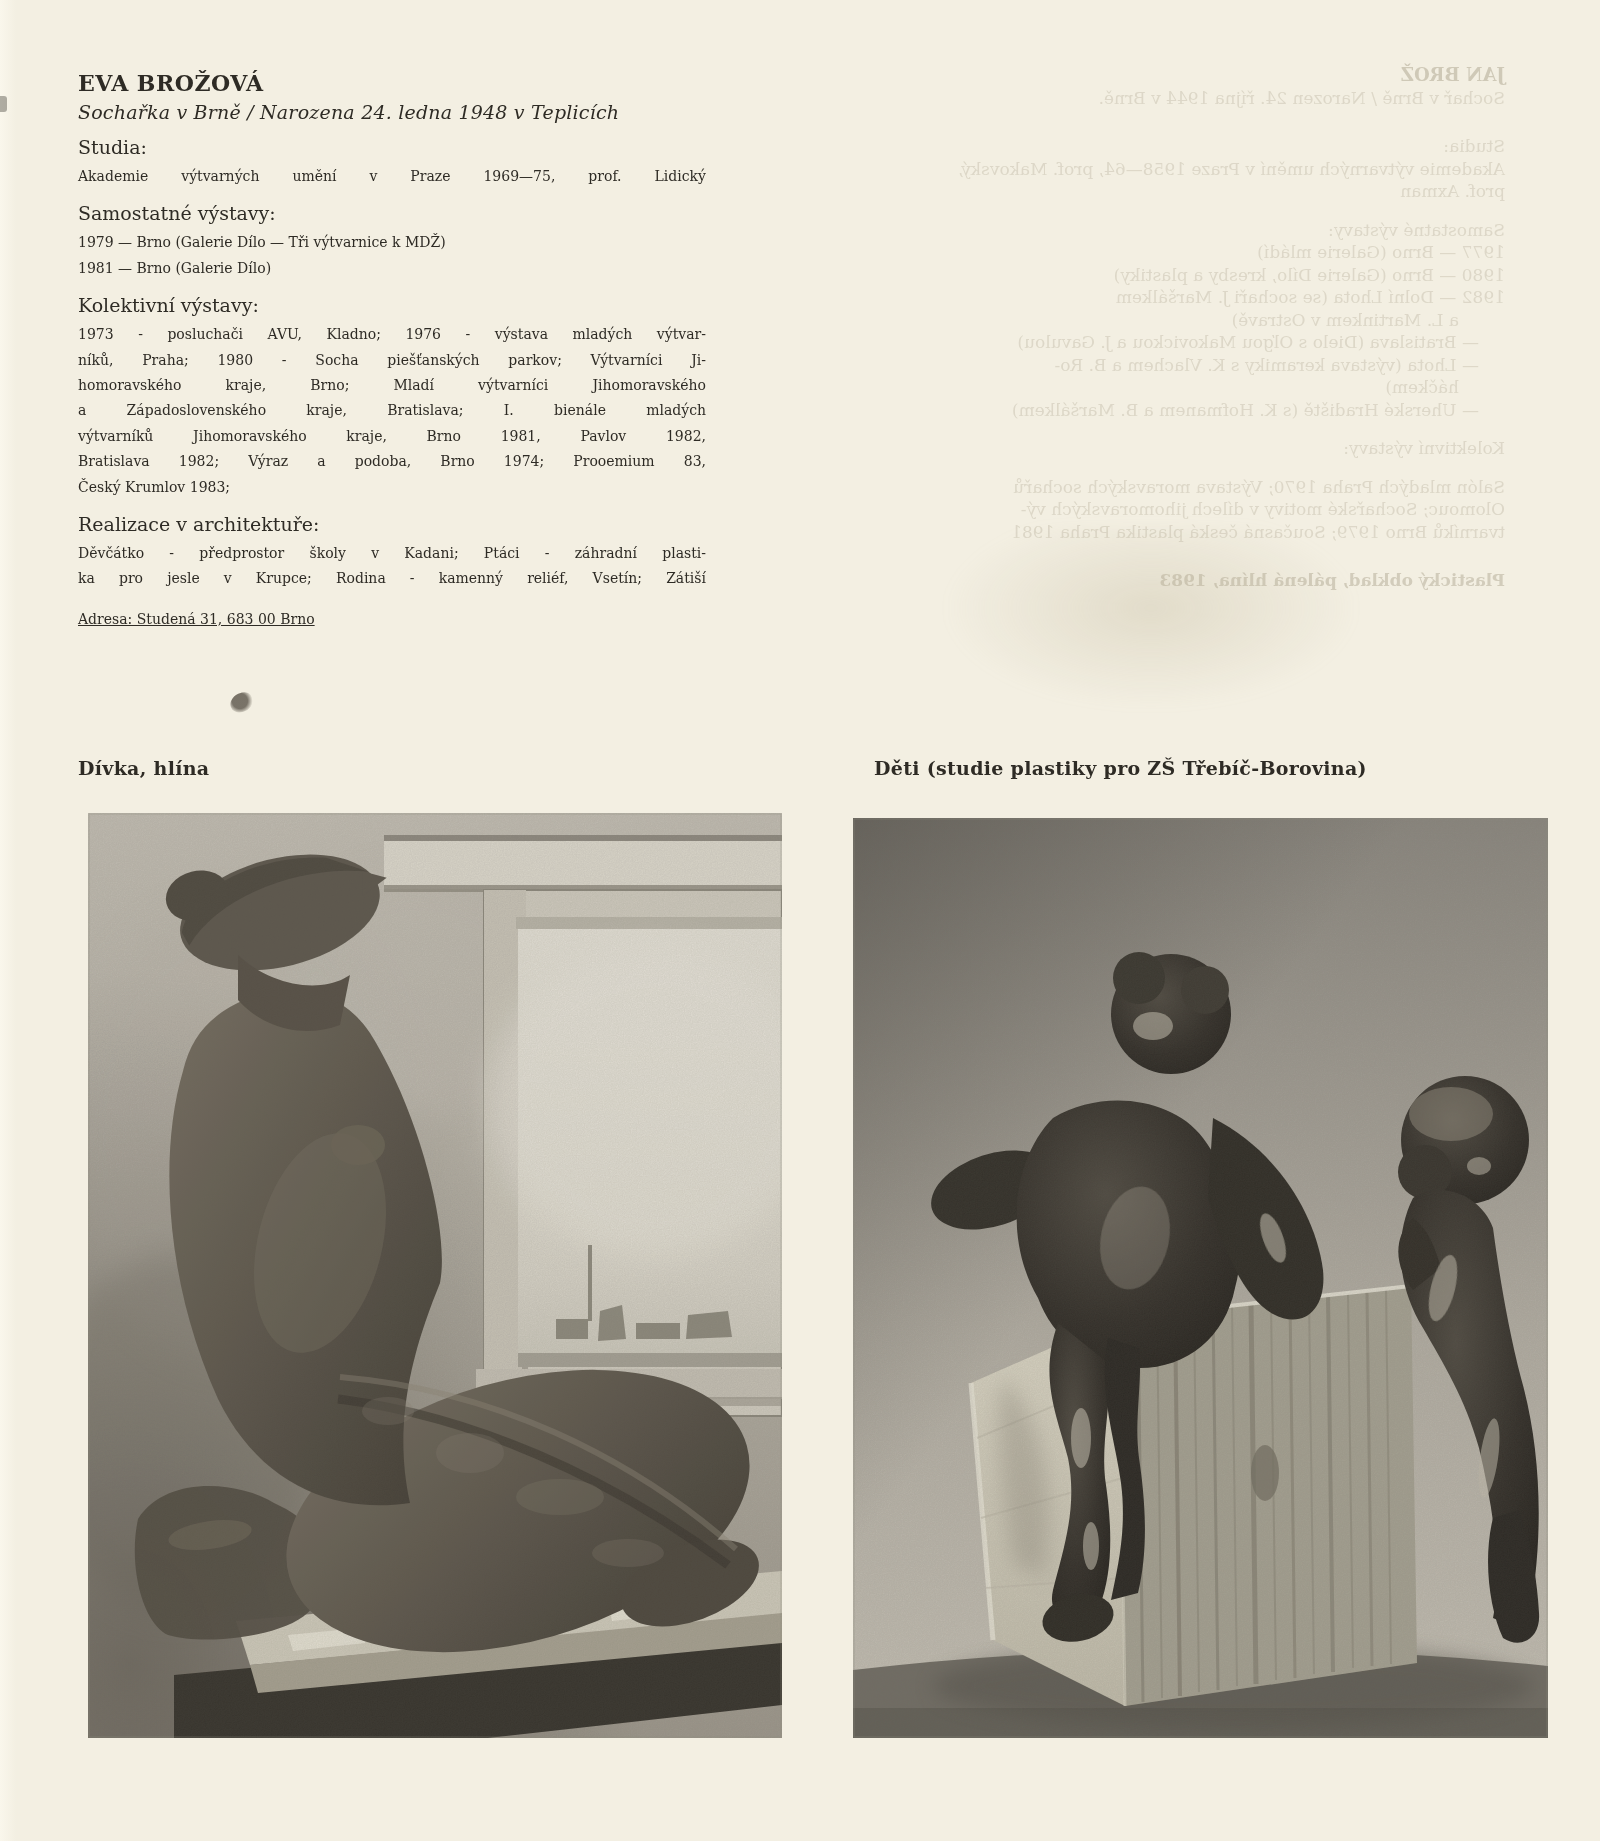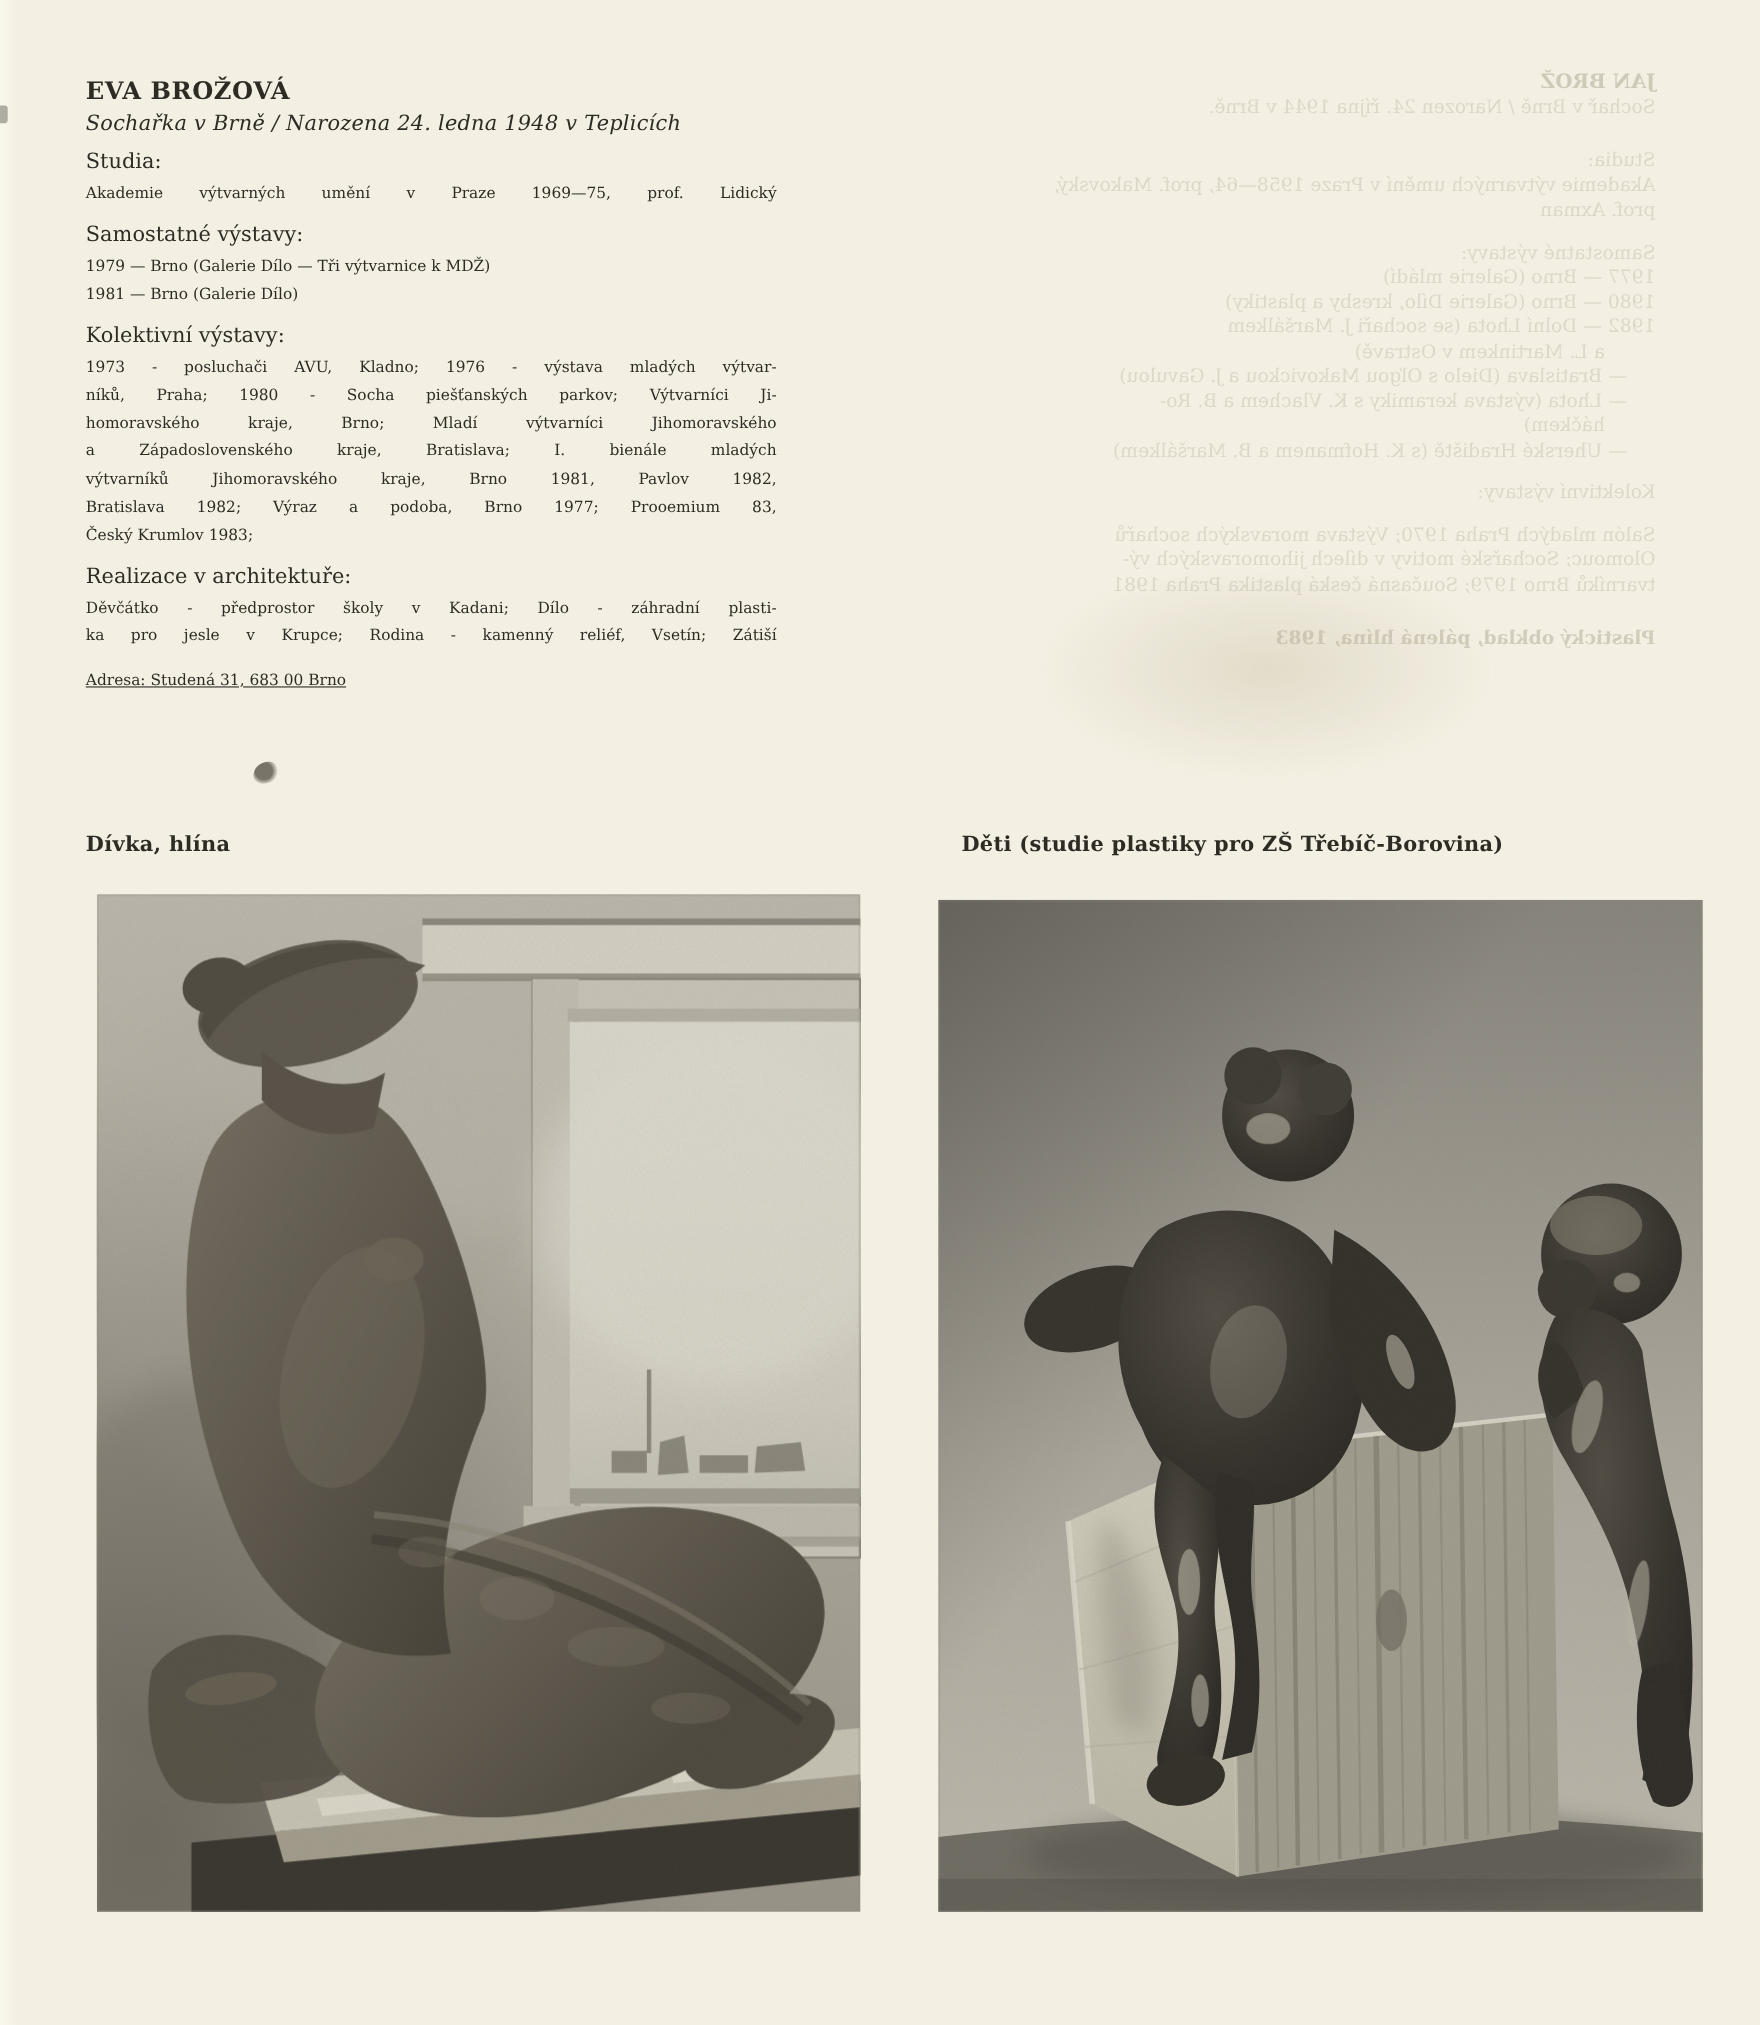--- a/index.html
+++ b/index.html
@@ -82,27 +82,27 @@
       <p class="line">1981 — Brno (Galerie Dílo)</p>
     </div>
 
     <p class="label">Kolektivní výstavy:</p>
     <div class="para">
       <p class="line jline">1973 - posluchači AVU, Kladno; 1976 - výstava mladých výtvar-</p>
       <p class="line jline">níků, Praha; 1980 - Socha piešťanských parkov; Výtvarníci Ji-</p>
       <p class="line jline">homoravského kraje, Brno; Mladí výtvarníci Jihomoravského</p>
       <p class="line jline">a Západoslovenského kraje, Bratislava; I. bienále mladých</p>
       <p class="line jline">výtvarníků Jihomoravského kraje, Brno 1981, Pavlov 1982,</p>
-      <p class="line jline">Bratislava 1982; Výraz a podoba, Brno 1977; Prooemium 83,</p>
+      <p class="line jline">Bratislava 1982; Výraz a podoba, Brno 1974; Prooemium 83,</p>
       <p class="line">Český Krumlov 1983;</p>
     </div>
 
     <p class="label">Realizace v architektuře:</p>
     <div class="para">
-      <p class="line jline">Děvčátko - předprostor školy v Kadani; Dílo - záhradní plasti-</p>
+      <p class="line jline">Děvčátko - předprostor školy v Kadani; Ptáci - záhradní plasti-</p>
       <p class="line jline">ka pro jesle v Krupce; Rodina - kamenný reliéf, Vsetín; Zátiší</p>
     </div>
 
     <p class="line addr">Adresa: Studená 31, 683 00 Brno</p>
   </section>
 
   <div class="ghost" aria-hidden="true">
     <p class="gh">JAN BROŽ</p>
     <p>Sochař v Brně / Narozen 24. října 1944 v Brně.</p>
     <p class="mt2">Studia:</p>

